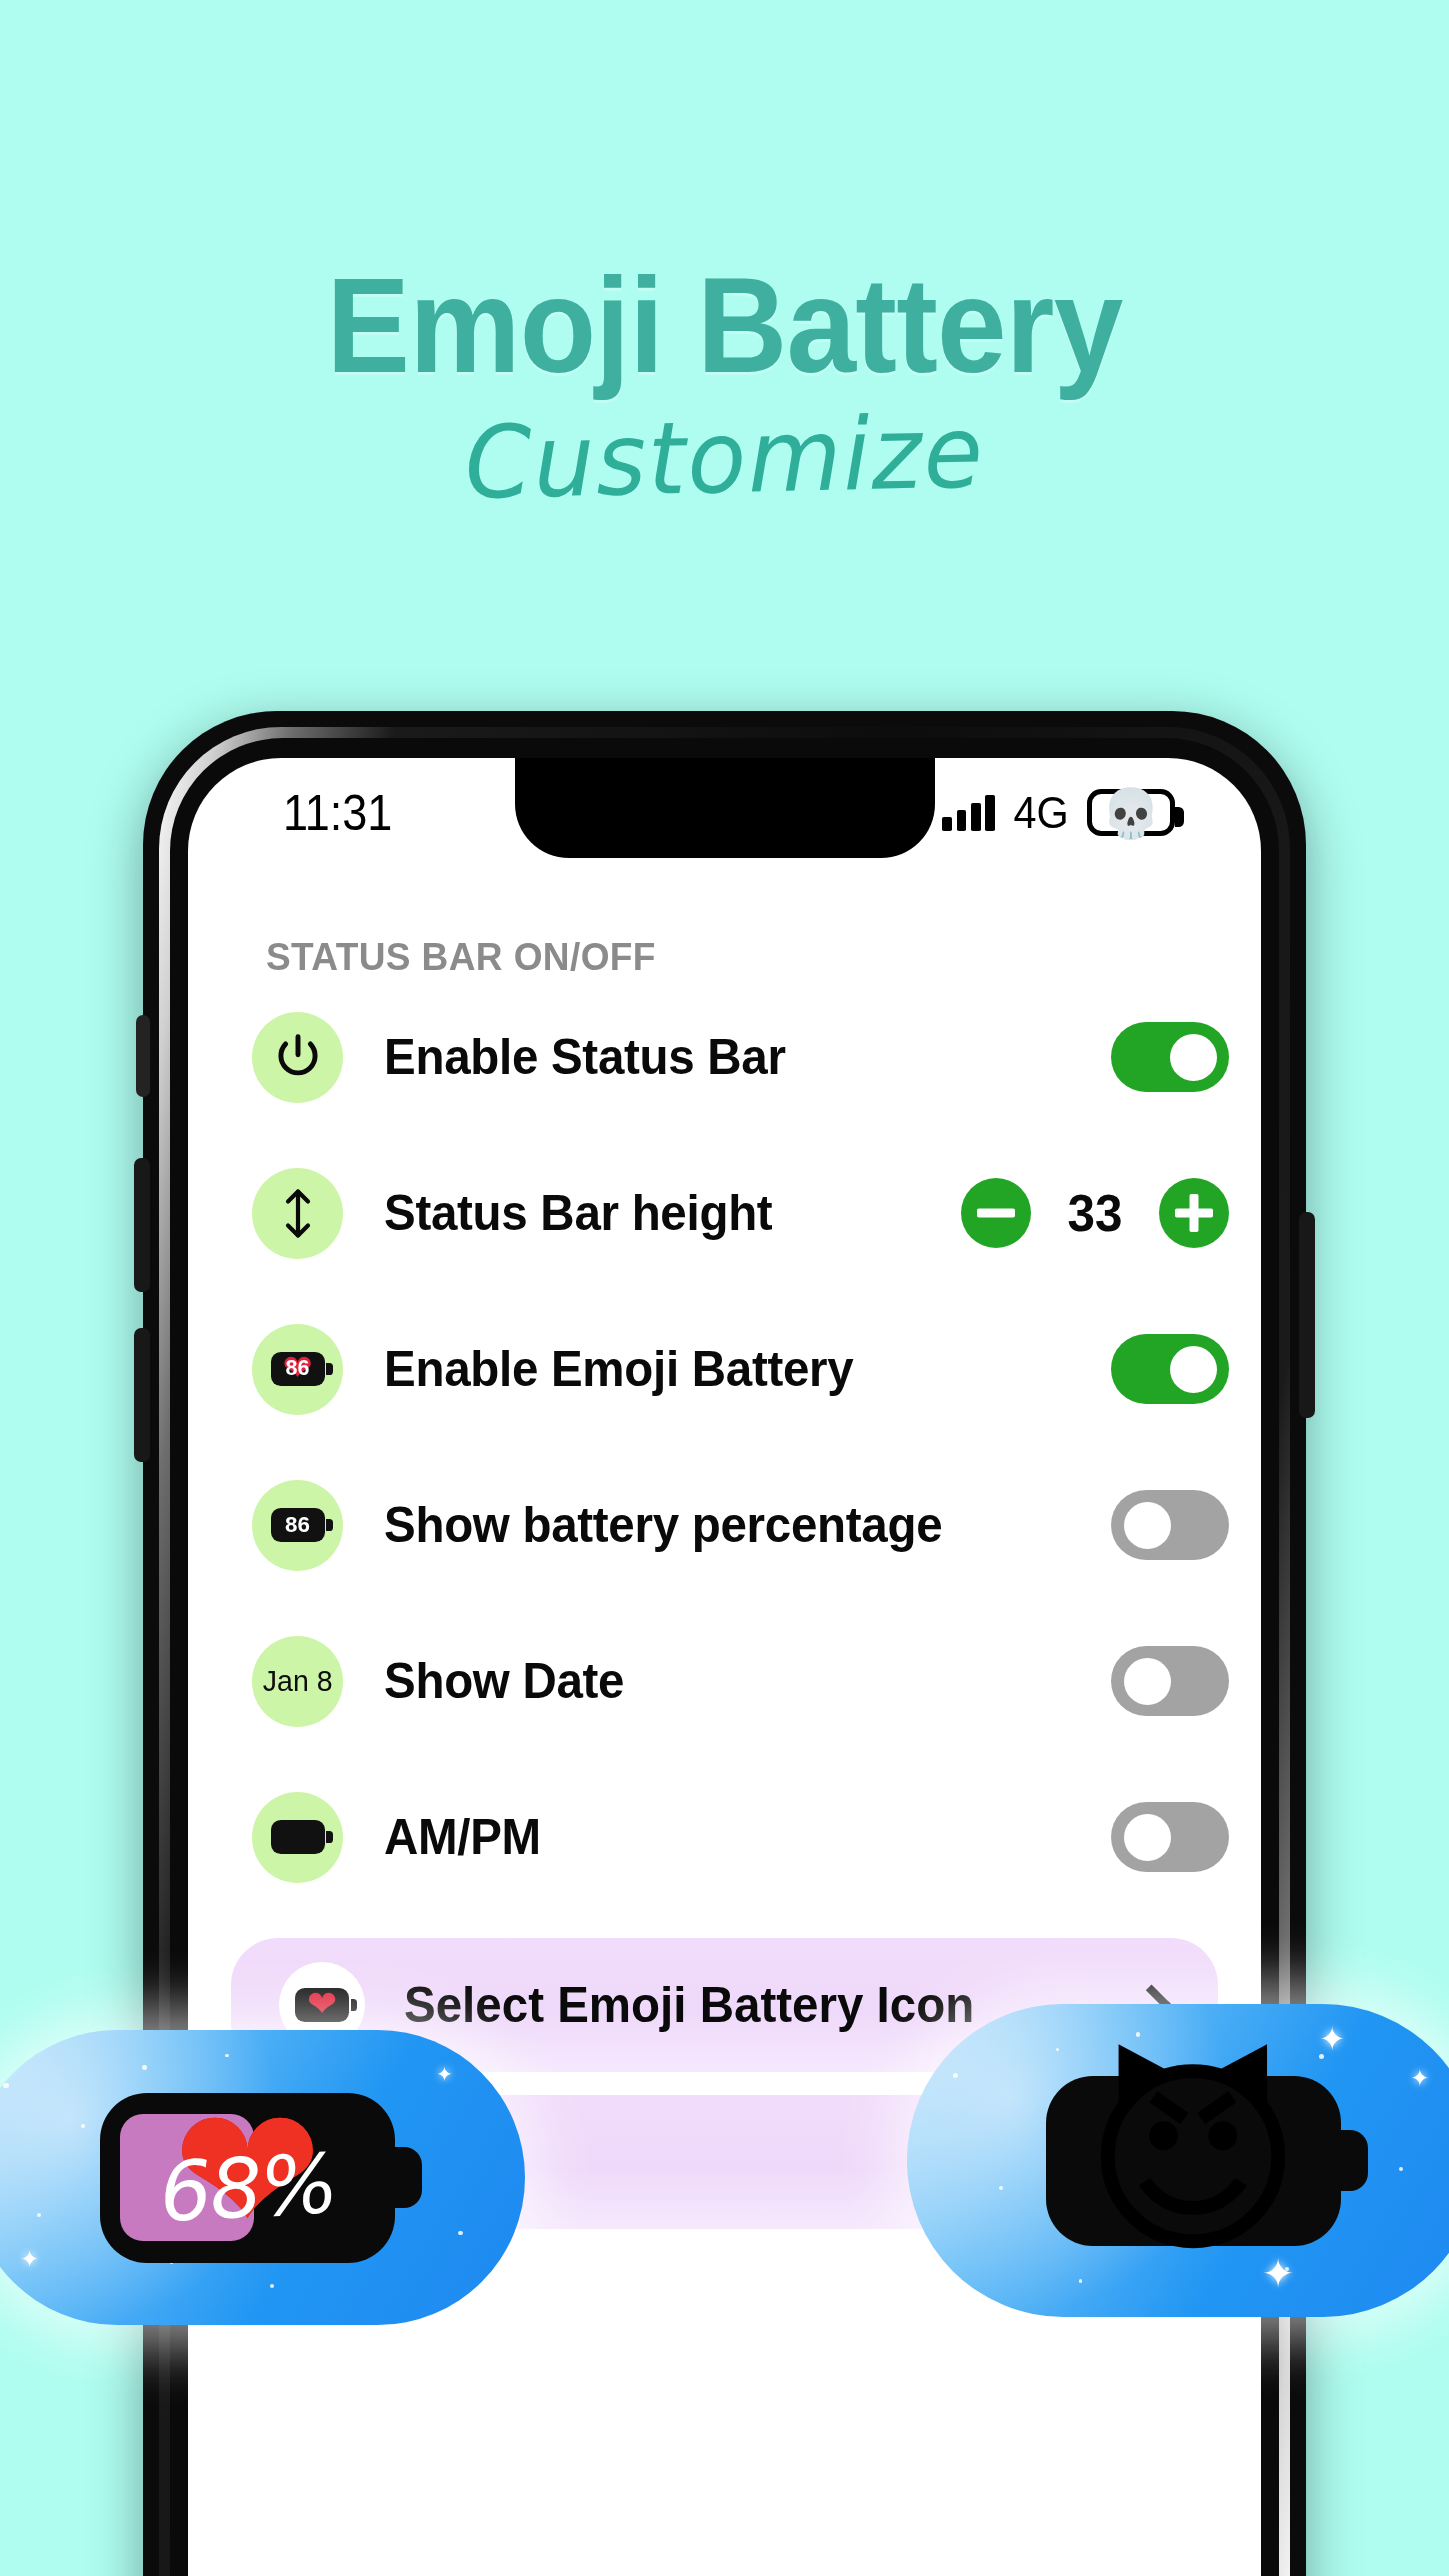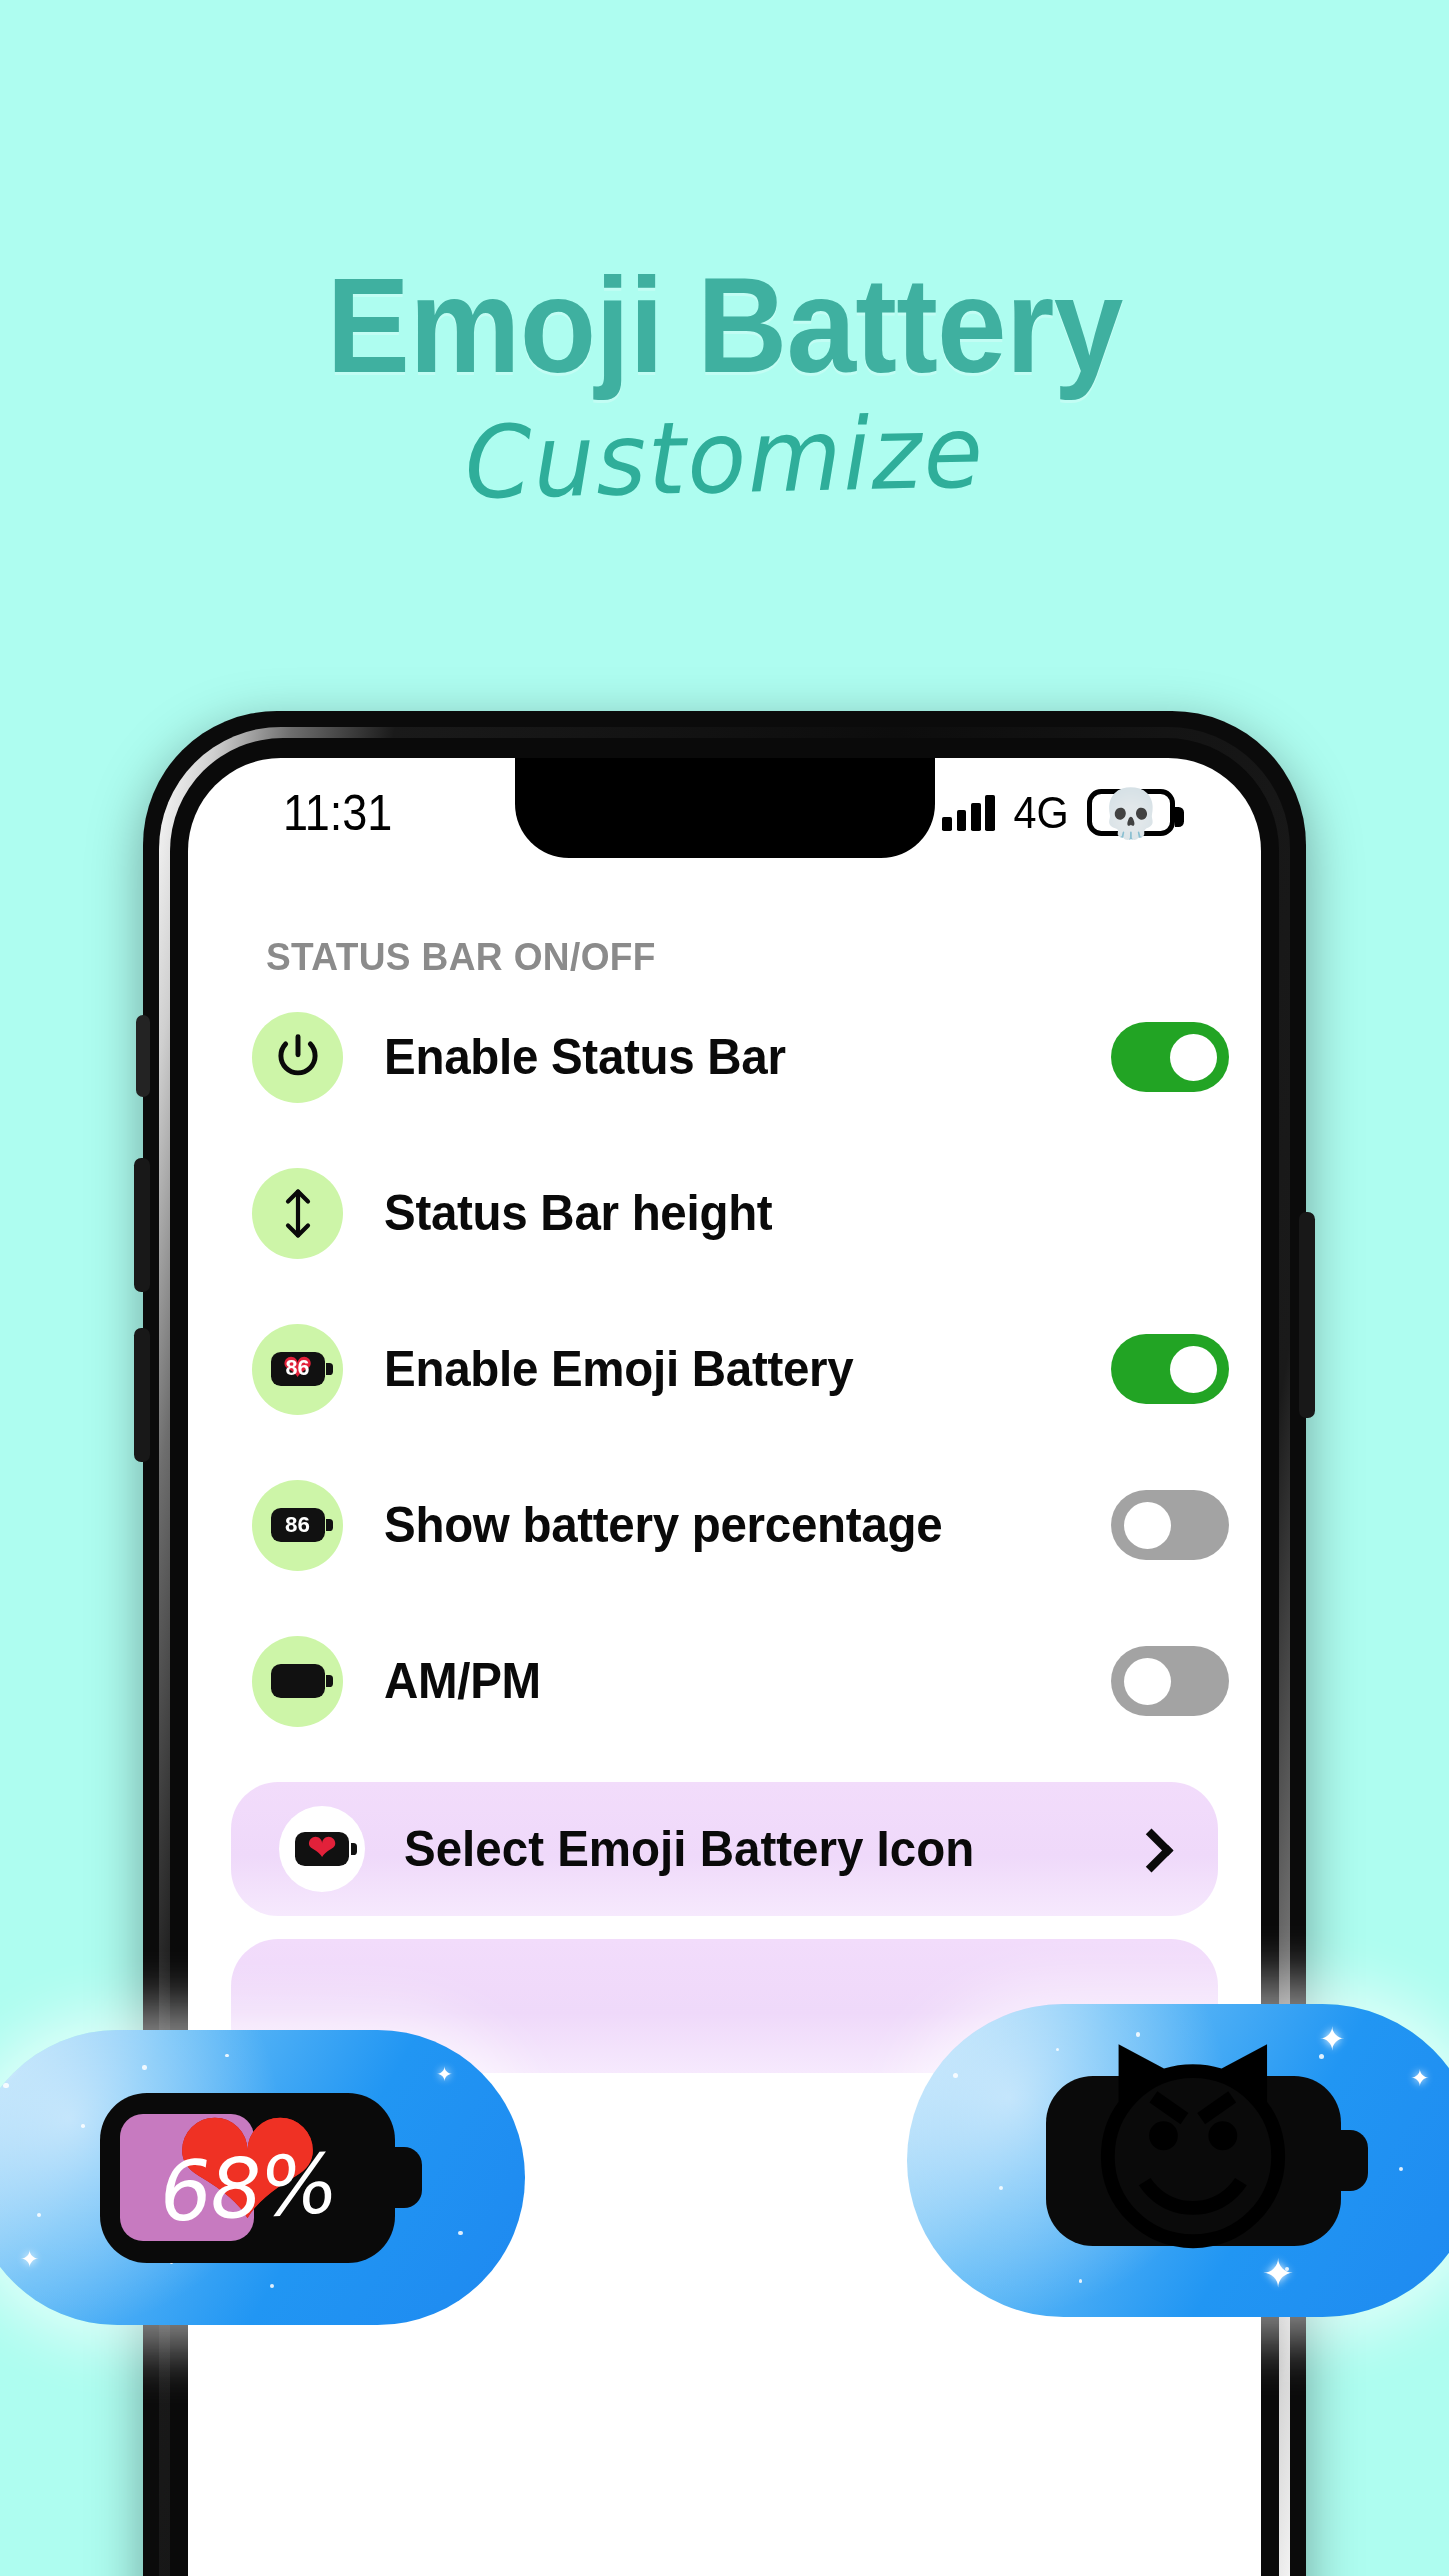--- a/index.html
+++ b/index.html
@@ -362,20 +362,25 @@
 
       <div class="row">
         <div class="row-icon">
           <svg width="48" height="57" viewBox="0 0 24 28" fill="none" stroke="#0a0a0a" stroke-width="2.1" stroke-linecap="round" stroke-linejoin="round">
             <path d="M12 3 L12 25"></path>
             <path d="M7 8 L12 3 L17 8"></path>
             <path d="M7 20 L12 25 L17 20"></path>
           </svg>
         </div>
         <div class="row-label">Status Bar height</div>
+        <div class="stepper">
+          <div class="step-btn minus"></div>
+          <div class="step-val">33</div>
+          <div class="step-btn plus"></div>
+        </div>
       </div>
 
       <div class="row">
         <div class="row-icon">
           <div class="chip heart">
             <span class="hrt">❤</span>
             <span class="pct">86</span>
           </div>
         </div>
         <div class="row-label">Enable Emoji Battery</div>
@@ -389,20 +394,29 @@
           <div class="chip">
             <span class="pct">86</span>
           </div>
         </div>
         <div class="row-label">Show battery percentage</div>
         <div class="toggle off">
             <span class="knob"></span>
           </div>
       </div>
 
+      <div class="row">
+        <div class="row-icon">
+          <span class="icon-date">Jan 8</span>
+        </div>
+        <div class="row-label">Show Date</div>
+        <div class="toggle off">
+            <span class="knob"></span>
+          </div>
+      </div>
 
 
       <div class="row">
         <div class="row-icon">
           <div class="chip">
             <span class="pct"></span>
           </div>
         </div>
         <div class="row-label">AM/PM</div>
         <div class="toggle off">

